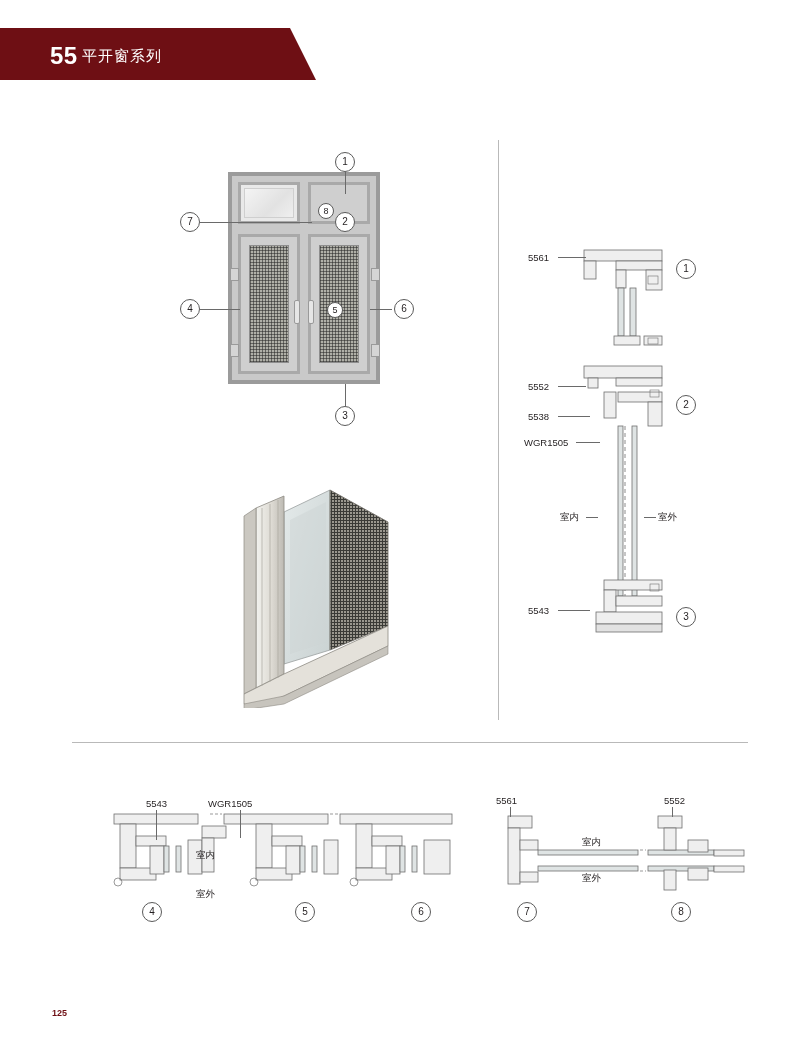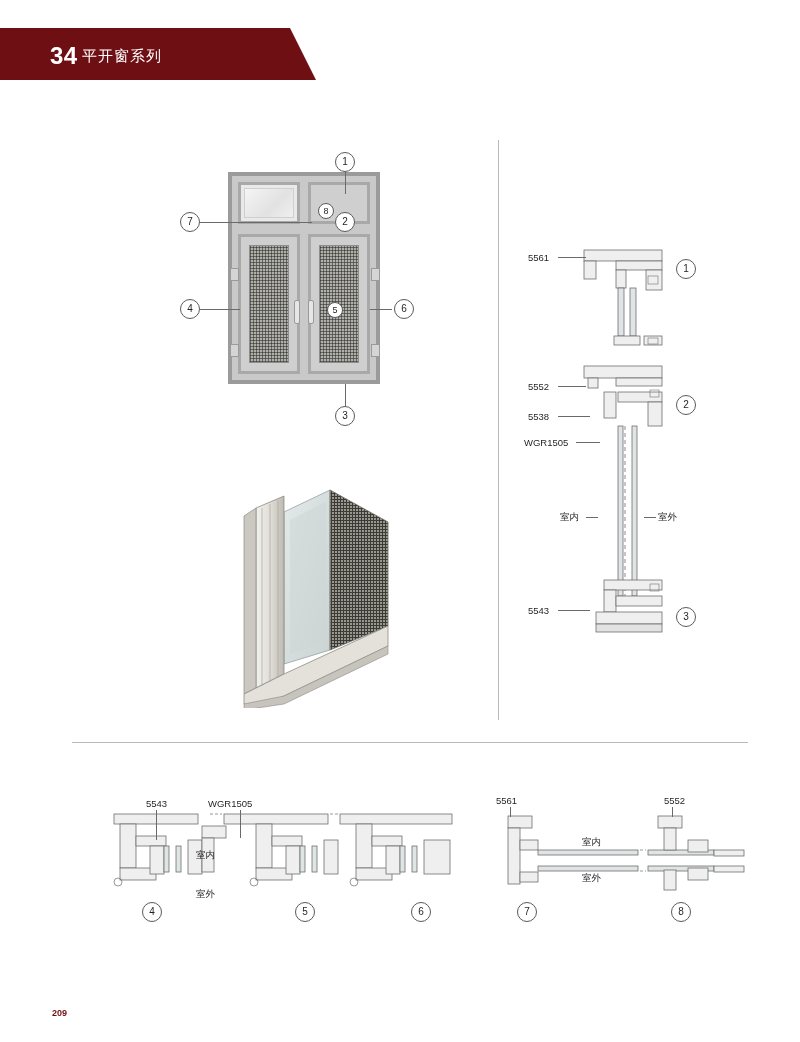--- a/index.html
+++ b/index.html
@@ -213,21 +213,21 @@
     top: 1008px;
     font-size: 9px;
     color: #6e0f14;
     font-weight: bold;
   }
 </style>
 </head>
 <body>
 
 <div class="header-banner"></div>
-<div class="header-num">34</div>
+<div class="header-num">55</div>
 <div class="header-title">平开窗系列</div>
 
 <div class="elev">
   <div class="elev-outer"></div>
   <div class="elev-topleft"></div>
   <div class="elev-topright"></div>
   <div class="elev-botleft">
     <div class="mesh"></div>
   </div>
   <div class="elev-botright">
@@ -457,13 +457,13 @@
 
 <div class="lbl" style="left:664px; top:795px;">5552</div>
 <div class="lead-v" style="left:672px; top:807px; height:10px;"></div>
 
 <div class="lbl" style="left:582px; top:836px;">室内</div>
 <div class="lbl" style="left:582px; top:872px;">室外</div>
 
 <div class="callout" style="left:517px; top:902px;">7</div>
 <div class="callout" style="left:671px; top:902px;">8</div>
 
-<div class="page-num">209</div>
+<div class="page-num">125</div>
 
 </body></html>

